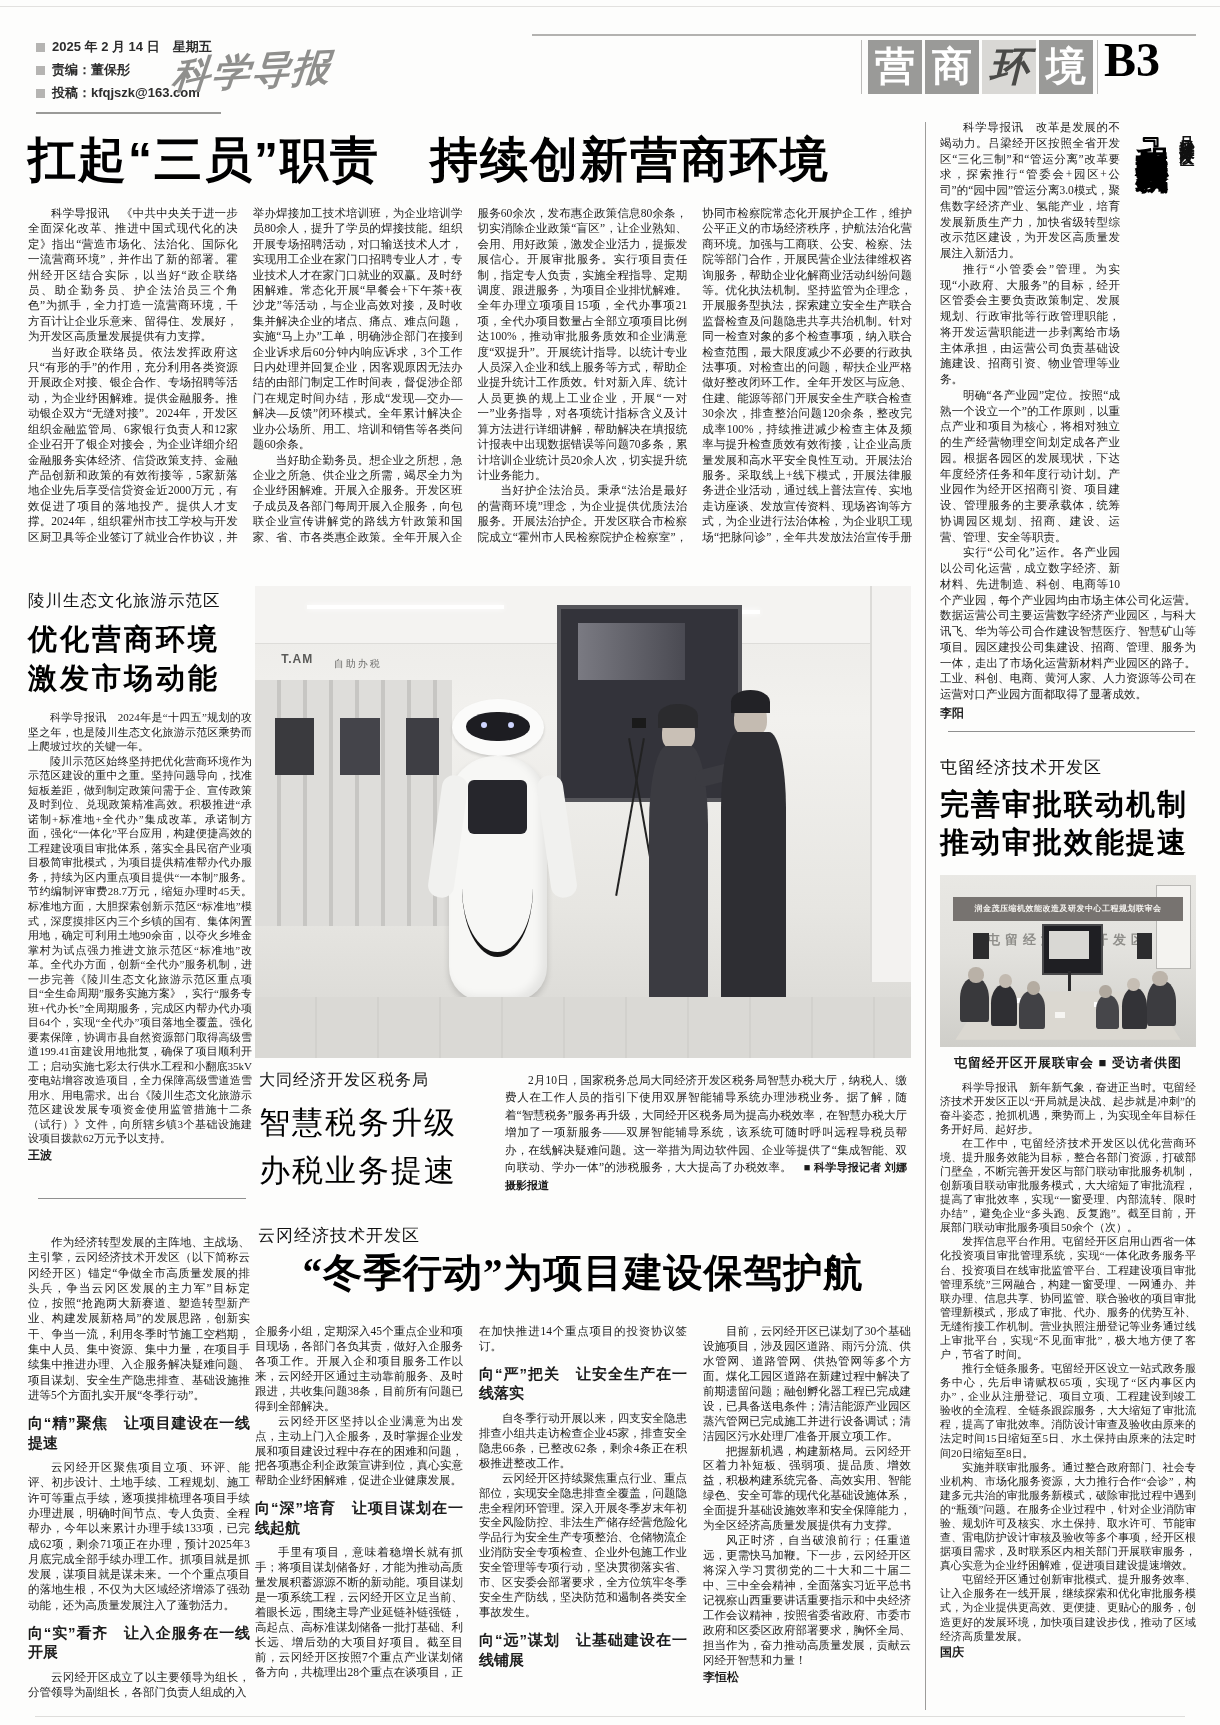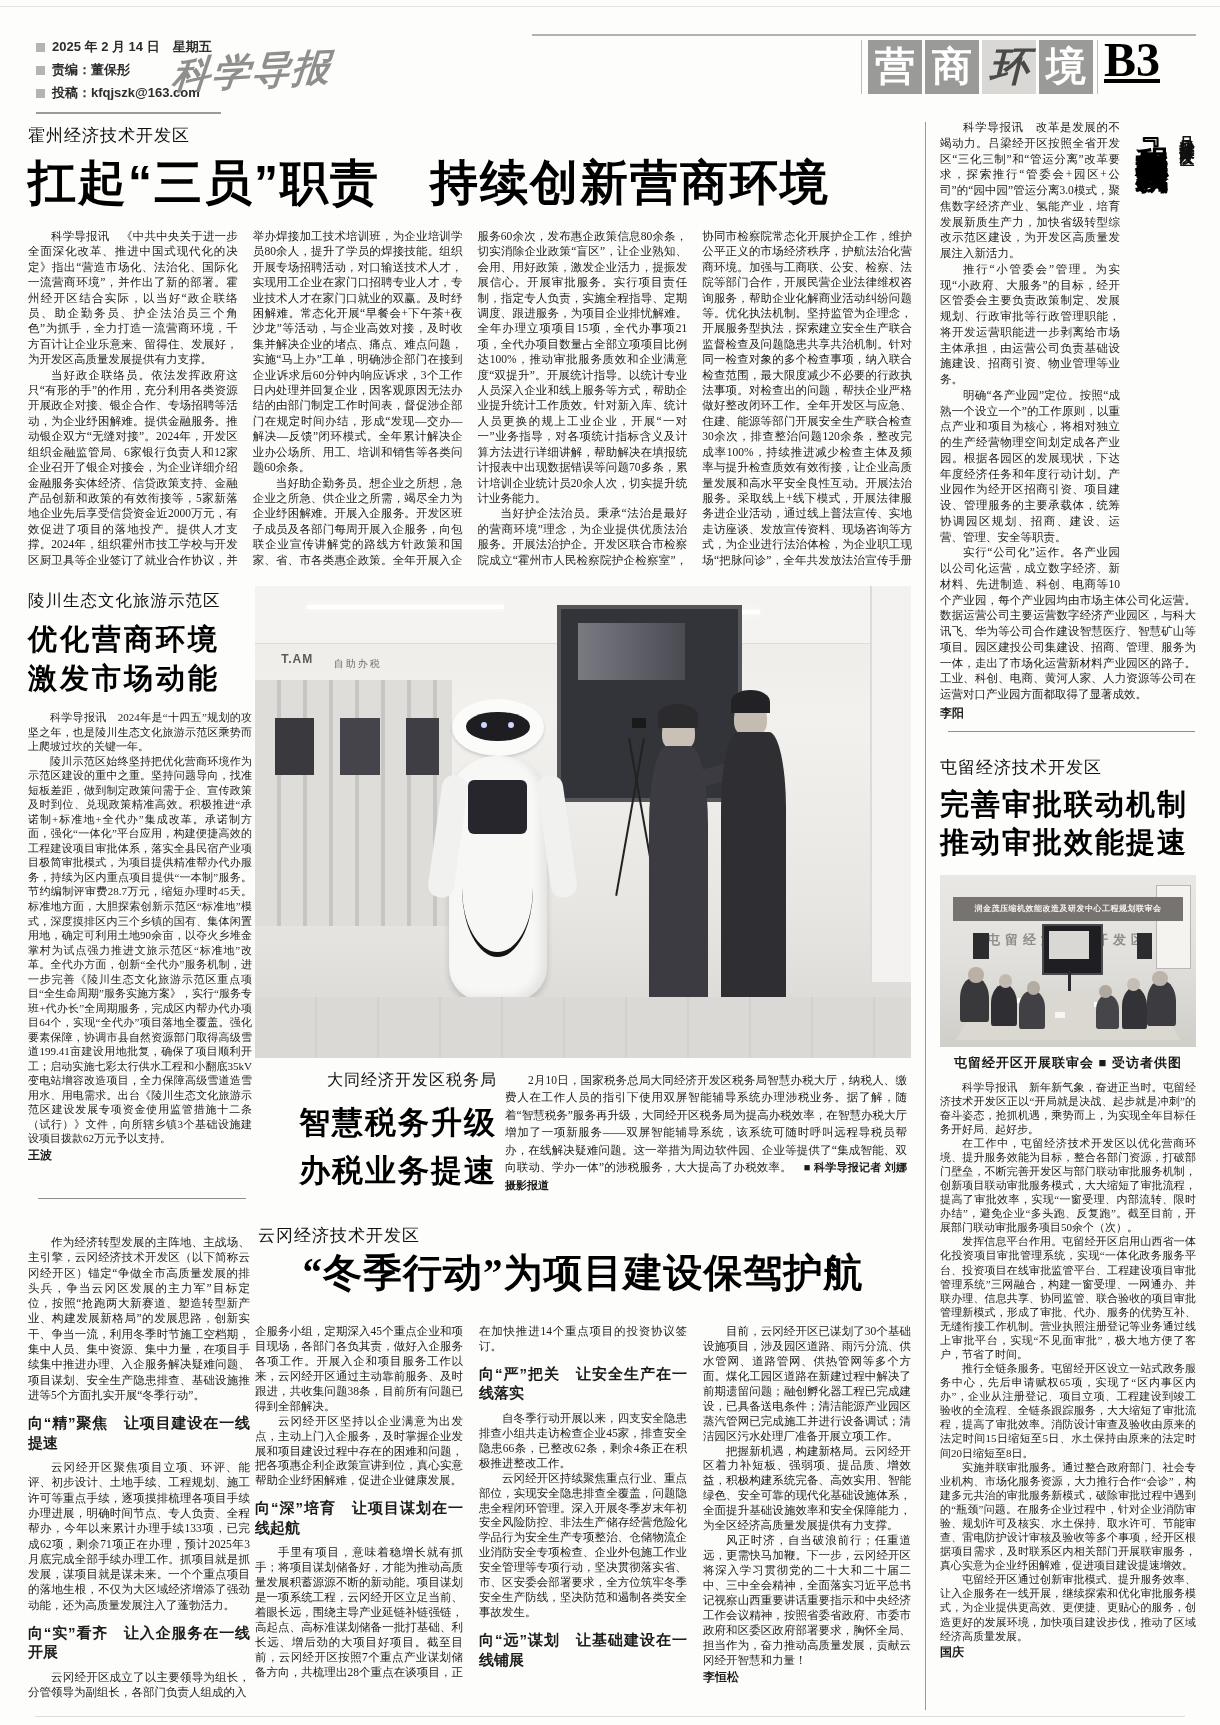--- a/index.html
+++ b/index.html
@@ -41,26 +41,25 @@
 
   <div class="abs serif" style="left:172px;top:46px;font-size:38px;font-weight:bold;font-style:italic;color:#8f8f8d;transform:rotate(-3deg) skewX(-8deg);letter-spacing:2px;">科学导报</div>
 
   <div class="abs" style="left:532px;top:34px;width:664px;height:2px;background:#b3b2b0;"></div>
 
   <div class="abs" style="left:861px;top:40px;width:1px;height:54px;background:#bcbbb9;"></div>
   <div class="abs" style="left:868px;top:40px;">
     <span class="secbox">营</span><span class="secbox">商</span><span class="secbox light">环</span><span class="secbox">境</span>
   </div>
   <div class="abs" style="left:1097px;top:40px;width:1px;height:54px;background:#bcbbb9;"></div>
-  <div class="abs serif" style="left:1104px;top:32px;font-size:48px;font-weight:bold;color:#000;text-decoration:underline;">B3</div>
+  <div class="abs serif" style="left:1104px;top:32px;font-size:48px;font-weight:bold;color:#000;">B3</div>
 
   <div class="abs rule" style="left:925px;top:122px;width:1px;height:1588px;background:#9d9c9a;"></div>
 
   <div class="abs" style="left:28px;top:124px;width:884px;">
-    <div class="kicker">霍州经济技术开发区</div>
     <div class="sans" style="font-size:48px;font-weight:900;letter-spacing:2px;color:#000;margin-top:4px;white-space:nowrap;">扛起“三员”职责　持续创新营商环境</div>
     <div class="body-text" style="margin-top:14px;height:342px;column-count:4;column-gap:15px;overflow:hidden;">
       <p>科学导报讯　《中共中央关于进一步全面深化改革、推进中国式现代化的决定》指出“营造市场化、法治化、国际化一流营商环境”，并作出了新的部署。霍州经开区结合实际，以当好“政企联络员、助企勤务员、护企法治员三个角色”为抓手，全力打造一流营商环境，千方百计让企业乐意来、留得住、发展好，为开发区高质量发展提供有力支撑。</p>
       <p>当好政企联络员。依法发挥政府这只“有形的手”的作用，充分利用各类资源开展政企对接、银企合作、专场招聘等活动，为企业纾困解难。提供金融服务。推动银企双方“无缝对接”。2024年，开发区组织金融监管局、6家银行负责人和12家企业召开了银企对接会，为企业详细介绍金融服务实体经济、信贷政策支持、金融产品创新和政策的有效衔接等，5家新落地企业先后享受信贷资金近2000万元，有效促进了项目的落地投产。提供人才支撑。2024年，组织霍州市技工学校与开发区厨卫具等企业签订了就业合作协议，并举办焊接加工技术培训班，为企业培训学员80余人，提升了学员的焊接技能。组织开展专场招聘活动，对口输送技术人才，实现用工企业在家门口招聘专业人才，专业技术人才在家门口就业的双赢。及时纾困解难。常态化开展“早餐会+下午茶+夜沙龙”等活动，与企业高效对接，及时收集并解决企业的堵点、痛点、难点问题，实施“马上办”工单，明确涉企部门在接到企业诉求后60分钟内响应诉求，3个工作日内处理并回复企业，因客观原因无法办结的由部门制定工作时间表，督促涉企部门在规定时间办结，形成“发现—交办—解决—反馈”闭环模式。全年累计解决企业办公场所、用工、培训和销售等各类问题60余条。</p>
       <p>当好助企勤务员。想企业之所想，急企业之所急、供企业之所需，竭尽全力为企业纾困解难。开展入企服务。开发区班子成员及各部门每周开展入企服务，向包联企业宣传讲解党的路线方针政策和国家、省、市各类惠企政策。全年开展入企服务60余次，发布惠企政策信息80余条，切实消除企业政策“盲区”，让企业熟知、会用、用好政策，激发企业活力，提振发展信心。开展审批服务。实行项目责任制，指定专人负责，实施全程指导、定期调度、跟进服务，为项目企业排忧解难。全年办理立项项目15项，全代办事项21项，全代办项目数量占全部立项项目比例达100%，推动审批服务质效和企业满意度“双提升”。开展统计指导。以统计专业人员深入企业和线上服务等方式，帮助企业提升统计工作质效。针对新入库、统计人员更换的规上工业企业，开展“一对一”业务指导，对各项统计指标含义及计算方法进行详细讲解，帮助解决在填报统计报表中出现数据错误等问题70多条，累计培训企业统计员20余人次，切实提升统计业务能力。</p>
       <p>当好护企法治员。秉承“法治是最好的营商环境”理念，为企业提供优质法治服务。开展法治护企。开发区联合市检察院成立“霍州市人民检察院护企检察室”，协同市检察院常态化开展护企工作，维护公平正义的市场经济秩序，护航法治化营商环境。加强与工商联、公安、检察、法院等部门合作，开展民营企业法律维权咨询服务，帮助企业化解商业活动纠纷问题等。优化执法机制。坚持监管为企理念，开展服务型执法，探索建立安全生产联合监督检查及问题隐患共享共治机制。针对同一检查对象的多个检查事项，纳入联合检查范围，最大限度减少不必要的行政执法事项。对检查出的问题，帮扶企业严格做好整改闭环工作。全年开发区与应急、住建、能源等部门开展安全生产联合检查30余次，排查整治问题120余条，整改完成率100%，持续推进减少检查主体及频率与提升检查质效有效衔接，让企业高质量发展和高水平安全良性互动。开展法治服务。采取线上+线下模式，开展法律服务进企业活动，通过线上普法宣传、实地走访座谈、发放宣传资料、现场咨询等方式，为企业进行法治体检，为企业职工现场“把脉问诊”，全年共发放法治宣传手册900余份、现场解答法律问题80余条，为企业高质量发展提供有力法治保障。</p>
 
     </div>
   </div>
 
@@ -179,23 +178,23 @@
     <div class="abs" style="left:73%;top:24%;width:5%;height:8%;background:#c4bbb1;border-radius:50% 50% 40% 40%;"></div>
     <div class="abs" style="left:72.5%;top:22%;width:6%;height:5%;background:#222226;border-radius:50% 50% 0 0;"></div>
     <div class="abs" style="left:71%;top:31%;width:10%;height:62%;background:#2e2e33;border-radius:26% 26% 5% 5%;"></div>
 
     <div class="abs" style="right:0;top:0;width:6%;height:84%;background:#f3f2f0;border-left:2px solid #dcdbd8;"></div>
 
     <div class="abs" style="left:0;bottom:0;width:100%;height:13%;background:repeating-linear-gradient(90deg,#dad9d5 0 60px,#d2d1cd 60px 62px);"></div>
   </div>
 
   <div class="abs" style="left:255px;top:1070px;width:656px;height:142px;">
-    <div class="abs" style="left:4px;top:0;width:238px;text-align:right;">
+    <div class="abs" style="left:4px;top:0;width:238px;">
       <div class="kicker" style="font-size:16px;">大同经济开发区税务局</div>
-      <div class="serif" style="font-size:31px;font-weight:700;letter-spacing:2px;line-height:1.55;margin-top:8px;color:#000;">
+      <div class="serif" style="font-size:31px;font-weight:400;letter-spacing:2px;line-height:1.55;margin-top:8px;color:#000;">
         <div>智慧税务升级</div>
         <div>办税业务提速</div>
       </div>
     </div>
     <div class="abs body-text" style="left:250px;top:2px;width:402px;line-height:1.52;">
       <p style="text-indent:2em;margin:0;"><span>2月10日，国家税务总局大同经济开发区税务局智慧办税大厅，纳税人、缴费人在工作人员的指引下使用双屏智能辅导系统办理涉税业务。据了解，随着“智慧税务”服务再升级，大同经开区税务局为提高办税效率，在智慧办税大厅增加了一项新服务——双屏智能辅导系统，该系统可随时呼叫远程导税员帮办，在线解决疑难问题。这一举措为周边软件园、企业等提供了“集成智能、双向联动、学办一体”的涉税服务，大大提高了办税效率。</span>　<span class="sans" style="font-weight:bold;font-size:11px;">■ 科学导报记者 刘娜摄影报道</span></p>
     </div>
   </div>
 
   <div class="abs rule" style="left:38px;top:1198px;width:208px;height:1px;"></div>

